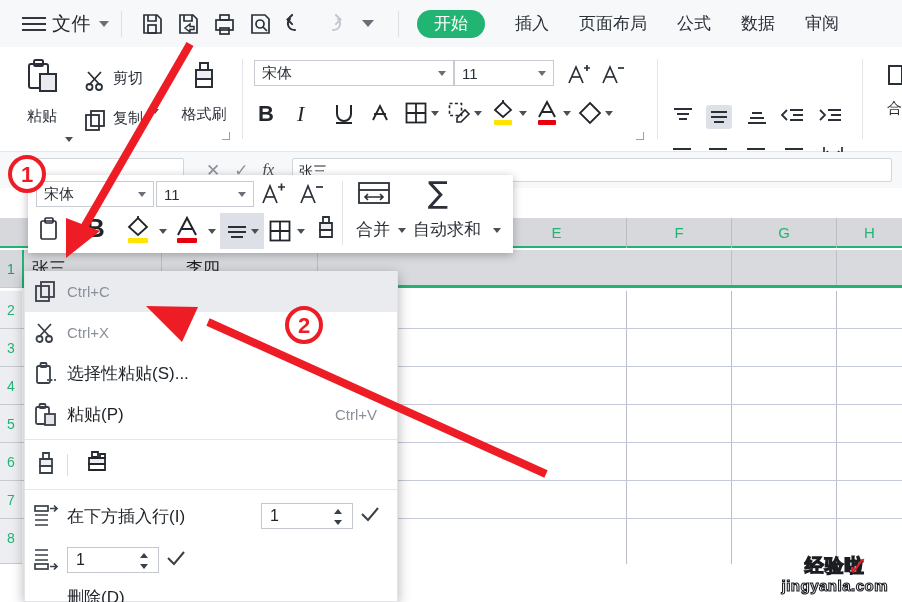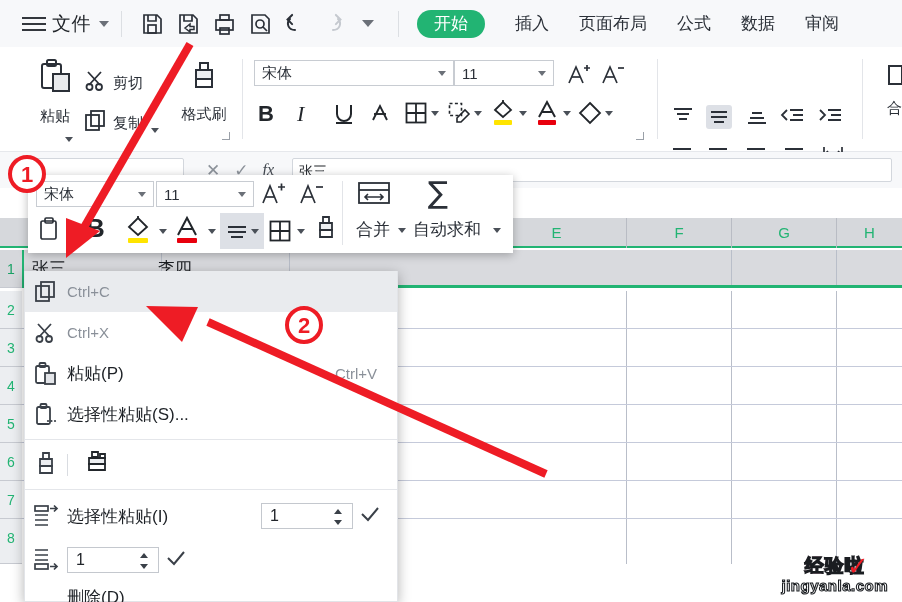--- a/index.html
+++ b/index.html
@@ -46,21 +46,21 @@
   }
   .rsep { position:absolute; top:12px; width:1px; height:80px; background:#e3e5e9; }
   .corner {
     position:absolute; width:8px;height:8px;
     border-right:1.6px solid #9aa0a8; border-bottom:1.6px solid #9aa0a8;
   }
 
   
   .bigbtn { position:absolute; text-align:center; }
   .bigbtn .lbl { font-size:15px; color:#2b3038; margin-top:2px; display:block;}
-  .smbtn { position:absolute; display:flex; align-items:flex-end; gap:5px;}
+  .smbtn { position:absolute; display:flex; align-items:flex-start; gap:5px;}
   .smbtn .lbl { font-size:15px; color:#2b3038; }
   .dncaret { width:0;height:0;border-left:4px solid transparent;
     border-right:4px solid transparent;border-top:5px solid #4a5058; margin-left:3px;}
 
   
   .fontbox {
     position:absolute; height:26px; border:1px solid #c8ccd2; background:#fff;
     display:flex; align-items:center; font-size:15px; color:#2b3038;
   }
   .fontbox .txt { padding-left:7px; flex:1; overflow:hidden; white-space:nowrap;}
@@ -227,21 +227,21 @@
     <span class="startpill">开始</span>
     <span class="ribbontab">插入</span>
     <span class="ribbontab">页面布局</span>
     <span class="ribbontab">公式</span>
     <span class="ribbontab">数据</span>
     <span class="ribbontab">审阅</span>
   </div>
 
   <div class="ribbon">
 
-    <div class="bigbtn" style="left:27px;top:10px;width:56px;">
+    <div class="bigbtn" style="left:14px;top:10px;width:56px;">
       <svg width="44" height="44" viewBox="0 0 44 44">
         <rect x="9" y="7" width="19" height="24" rx="2" fill="none" stroke="#2b3038" stroke-width="2"></rect>
         <rect x="14" y="3" width="9" height="6" rx="1.5" fill="none" stroke="#2b3038" stroke-width="2"></rect>
         <rect x="20" y="17" width="16" height="17" fill="#e9ebee" stroke="#2b3038" stroke-width="2"></rect>
       </svg>
       <span class="lbl">粘贴</span>
     </div>
     <div style="position:absolute;left:62px;top:112px;"></div>
     <div class="dncaret" style="position:absolute;left:62px;top:90px;"></div>
 
@@ -449,21 +449,21 @@
     <div class="rowhead" style="top:103px;height:38px;line-height:38px;">2</div>
     <div class="rowhead" style="top:141px;height:38px;line-height:38px;">3</div>
     <div class="rowhead" style="top:179px;height:38px;line-height:38px;">4</div>
     <div class="rowhead" style="top:217px;height:38px;line-height:38px;">5</div>
     <div class="rowhead" style="top:255px;height:38px;line-height:38px;">6</div>
     <div class="rowhead" style="top:293px;height:38px;line-height:38px;">7</div>
     <div class="rowhead" style="top:331px;height:45px;line-height:38px;">8</div>
 
     <div class="gridrow r1" style="top:62px;width:880px;">
       <div class="gcell" style="left:0;width:140px;border-left:2px solid #22b473;">张三</div>
-      <div class="gcell" style="left:128px;width:140px;">李四</div>
+      <div class="gcell" style="left:156px;width:140px;">李四</div>
       <div class="gcell" style="left:605px;width:105px;"></div>
       <div class="gcell" style="left:710px;width:105px;"></div>
       <div class="gcell" style="left:815px;width:65px;border-right:none;"></div>
     </div>
 
     <div class="gridrow" style="top:103px;width:880px;">
       <div class="gcell" style="left:465px;width:140px;"></div>
       <div class="gcell" style="left:605px;width:105px;"></div>
       <div class="gcell" style="left:710px;width:105px;"></div>
       <div class="gcell" style="left:815px;width:65px;border-right:none;"></div>
@@ -610,48 +610,48 @@
 
     <div class="mi">
       <span class="ico">
         <svg width="24" height="24" viewBox="0 0 24 24">
           <circle cx="5.5" cy="18" r="3" fill="none" stroke="#3a4048" stroke-width="1.8"></circle>
           <circle cx="15" cy="18" r="3" fill="none" stroke="#3a4048" stroke-width="1.8"></circle>
           <path d="M4 3l12 13M17 3L5 16" stroke="#3a4048" stroke-width="1.8" fill="none"></path>
         </svg>
       </span>
       <span class="sc">Ctrl+X</span>
-    </div>
-
-    <div class="mi">
-      <span class="ico">
-        <svg width="24" height="24" viewBox="0 0 24 24">
-          <rect x="2" y="4" width="13" height="17" rx="1.5" fill="none" stroke="#3a4048" stroke-width="1.8"></rect>
-          <rect x="5.5" y="1" width="6" height="4" rx="1" fill="none" stroke="#3a4048" stroke-width="1.8"></rect>
-          <rect x="11" y="11" width="10" height="11" fill="#e3e5e9" stroke="#3a4048" stroke-width="1.8"></rect>
-        </svg>
-      </span>
-      <span class="txt">粘贴(P)</span>
-      <span class="sc">Ctrl+V</span>
     </div>
 
     <div class="mi">
       <span class="ico">
         <svg width="24" height="24" viewBox="0 0 24 24">
           <rect x="3" y="4" width="13" height="17" rx="1.5" fill="none" stroke="#3a4048" stroke-width="1.8"></rect>
           <rect x="6.5" y="1" width="6" height="4" rx="1" fill="none" stroke="#3a4048" stroke-width="1.8"></rect>
           <circle cx="14" cy="18" r="1.1" fill="#3a4048"></circle>
           <circle cx="17.5" cy="18" r="1.1" fill="#3a4048"></circle>
           <circle cx="21" cy="18" r="1.1" fill="#3a4048"></circle>
         </svg>
       </span>
       <span class="txt">选择性粘贴(S)...</span>
       <span class="sc"></span>
     </div>
 
+    <div class="mi">
+      <span class="ico">
+        <svg width="24" height="24" viewBox="0 0 24 24">
+          <rect x="2" y="4" width="13" height="17" rx="1.5" fill="none" stroke="#3a4048" stroke-width="1.8"></rect>
+          <rect x="5.5" y="1" width="6" height="4" rx="1" fill="none" stroke="#3a4048" stroke-width="1.8"></rect>
+          <rect x="11" y="11" width="10" height="11" fill="#e3e5e9" stroke="#3a4048" stroke-width="1.8"></rect>
+        </svg>
+      </span>
+      <span class="txt">粘贴(P)</span>
+      <span class="sc">Ctrl+V</span>
+    </div>
+
     <div class="mdiv"></div>
 
     <div class="mi">
       <span class="ico">
         <svg width="24" height="28" viewBox="0 0 24 28">
           <path d="M9 2h6v6H9z" fill="none" stroke="#3a4048" stroke-width="1.8"></path>
           <path d="M6 8h12v7H6z" fill="#eceef1" stroke="#3a4048" stroke-width="1.8"></path>
           <path d="M6 15h12v7H6z" fill="none" stroke="#3a4048" stroke-width="1.8"></path>
         </svg>
       </span>
@@ -669,21 +669,21 @@
     <div class="mdiv"></div>
 
     <div class="mi" style="height:44px;">
       <span class="ico">
         <svg width="26" height="26" viewBox="0 0 26 26">
           <rect x="2" y="3" width="13" height="5" fill="none" stroke="#3a4048" stroke-width="1.7"></rect>
           <path d="M2 12h13M2 17h13M2 22h13" stroke="#3a4048" stroke-width="1.7"></path>
           <path d="M17 5.5h7M21 2.5l3 3-3 3" fill="none" stroke="#3a4048" stroke-width="1.7"></path>
         </svg>
       </span>
-      <span class="txt">选择性粘贴(I)</span>
+      <span class="txt">在下方插入行(I)</span>
       <span class="spin">
         <span>1</span>
         <span class="arrs">
           <svg width="14" height="22" viewBox="0 0 14 22">
             <path d="M7 3l4 5H3z" fill="#3a4048"></path>
             <path d="M7 19l-4-5h8z" fill="#3a4048"></path>
           </svg>
         </span>
       </span>
       <span class="chk">

